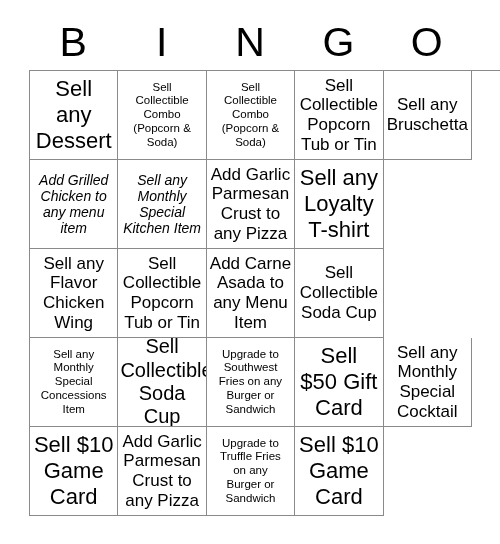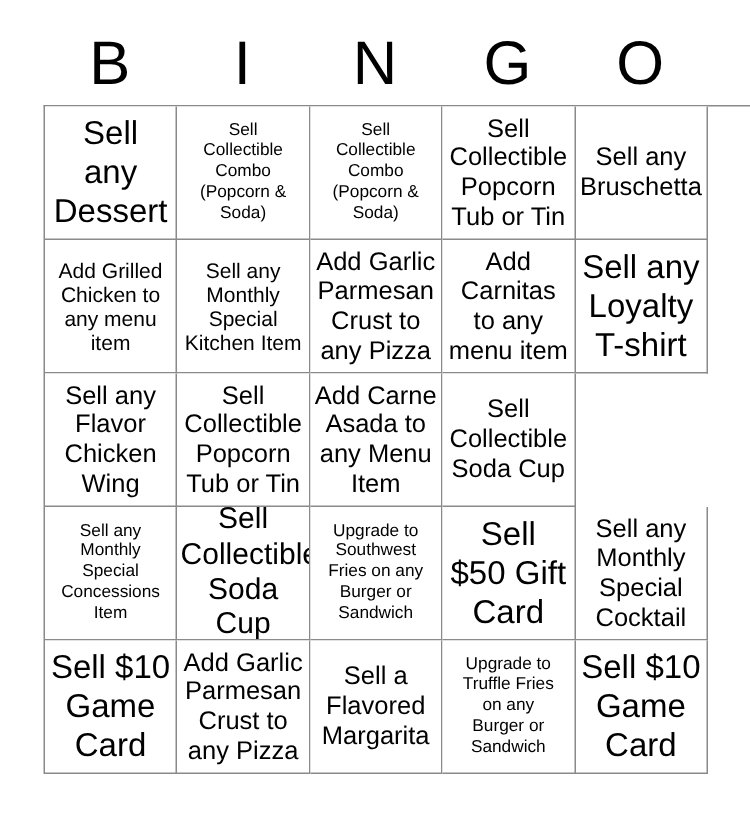--- a/index.html
+++ b/index.html
@@ -70,21 +70,21 @@
     width: 100%;
     line-height: 1.17;
     white-space: pre-line;
     word-break: normal;
   }
 
   
   .sz-xl  { font-size: 22px; line-height: 1.18; }
   .sz-lg  { font-size: 20px; line-height: 1.17; }
   .sz-md  { font-size: 17px; line-height: 1.16; }
-  .sz-sm  { font-size: 14px; line-height: 1.16; }
+  .sz-sm  { font-size: 14px; line-height: 1.16; font-style: italic; }
   .sz-xs  { font-size: 11.5px; line-height: 1.2; }
 </style>
 </head>
 <body>
 
 <div id="bingo-card">
 
   <div class="header-row">
     <div class="header-cell">B</div>
     <div class="header-cell">I</div>
@@ -140,26 +140,20 @@
 Special
 Kitchen Item</span>
         </div>
       <div class="cell">
           <span class="cell-text sz-md">Add Garlic
 Parmesan
 Crust to
 any Pizza</span>
         </div>
       <div class="cell">
-          <span class="cell-text sz-md">Add
-Carnitas
-to any
-menu item</span>
-        </div>
-      <div class="cell">
           <span class="cell-text sz-xl">Sell any
 Loyalty
 T-shirt</span>
         </div>
     </div>
 
     <div class="grid-row">
       <div class="cell">
           <span class="cell-text sz-md">Sell any
 Flavor
@@ -224,25 +218,20 @@
 Game
 Card</span>
         </div>
       <div class="cell">
           <span class="cell-text sz-md">Add Garlic
 Parmesan
 Crust to
 any Pizza</span>
         </div>
       <div class="cell">
-          <span class="cell-text sz-md">Sell a
-Flavored
-Margarita</span>
-        </div>
-      <div class="cell">
           <span class="cell-text sz-xs">Upgrade to
 Truffle Fries
 on any
 Burger or
 Sandwich</span>
         </div>
       <div class="cell">
           <span class="cell-text sz-xl">Sell $10
 Game
 Card</span>

